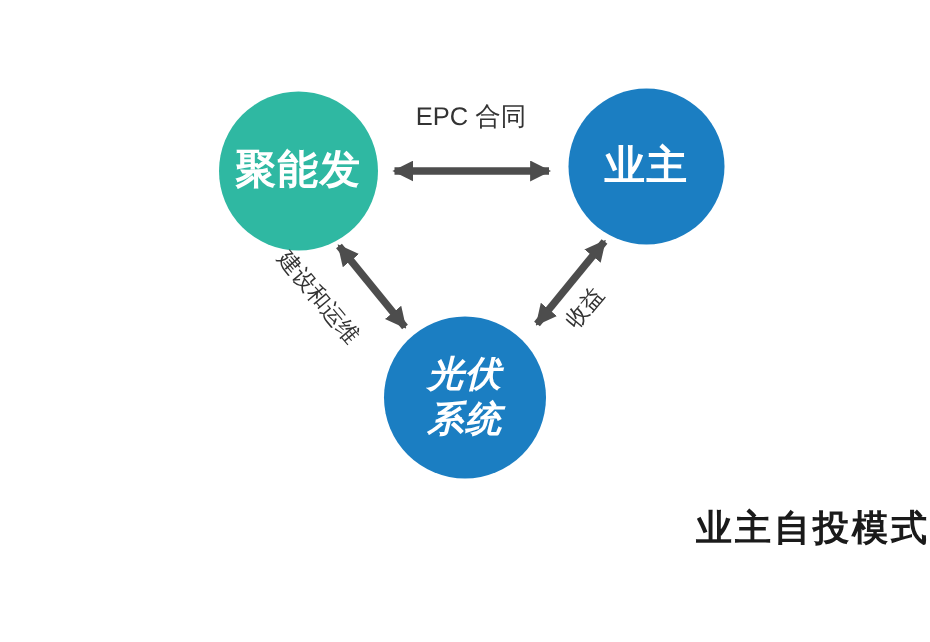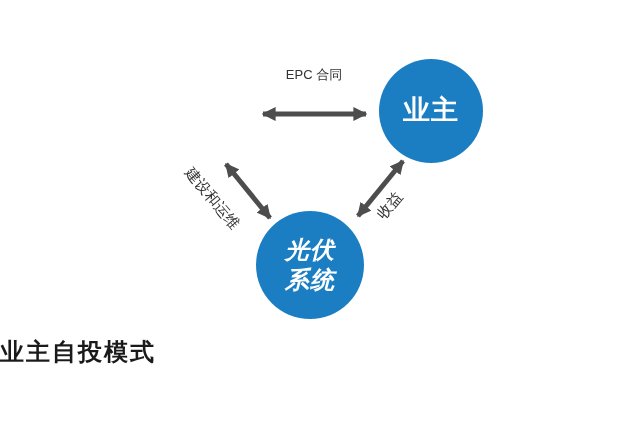--- a/index.html
+++ b/index.html
@@ -51,38 +51,38 @@
   .node-pv    { left: 256px; top: 211px; width: 108px; height: 108px; font-size: 24px; letter-spacing: 1px; font-style: italic; }
   .edge-label {
     position: absolute;
     color: var(--label);
     font-size: 16px;
     text-align: center;
     white-space: nowrap;
   }
   .edge-label.epc {
     left: 254px; top: 66px; width: 120px;
-    font-size: 13px;
+    font-size: 17px;
   }
   .edge-label.construction {
     left: 166px; top: 189px; width: 92px;
     font-size: 15px;
     transform: rotate(50deg);
     transform-origin: center center;
   }
   .edge-label.revenue {
     left: 369px; top: 196px; width: 42px;
     font-size: 15px;
     transform: rotate(-50deg);
     transform-origin: center center;
   }
   .diagram-title {
     position: absolute;
     left: 0; right: 0; top: 336px;
-    text-align: left;
+    text-align: right;
     color: var(--title);
     font-size: 24px;
     font-weight: bold;
     letter-spacing: 2px;
   }
 </style>
 </head>
 <body>
 
 <div class="canvas">
@@ -91,20 +91,23 @@
     <defs>
       <marker id="ah" viewBox="0 0 10 10" refX="9" refY="5" markerWidth="14" markerHeight="14" markerUnits="userSpaceOnUse" orient="auto-start-reverse">
         <path class="ah-path" d="M0,0 L10,5 L0,10 z"></path>
       </marker>
     </defs>
     <line class="arrow-line" x1="263" y1="114" x2="366" y2="114" marker-start="url(#ah)" marker-end="url(#ah)"></line>
     <line class="arrow-line" x1="226" y1="164" x2="270" y2="218" marker-start="url(#ah)" marker-end="url(#ah)"></line>
     <line class="arrow-line" x1="403" y1="161" x2="358" y2="216" marker-start="url(#ah)" marker-end="url(#ah)"></line>
   </svg>
 
+  <div class="node teal node-jnf">
+    <span class="node-label">聚能发</span>
+  </div>
 
   <div class="node blue node-owner">
     <span class="node-label">业主</span>
   </div>
 
   <div class="node blue node-pv">
     <span class="node-label">光伏
 系统</span>
   </div>
 

